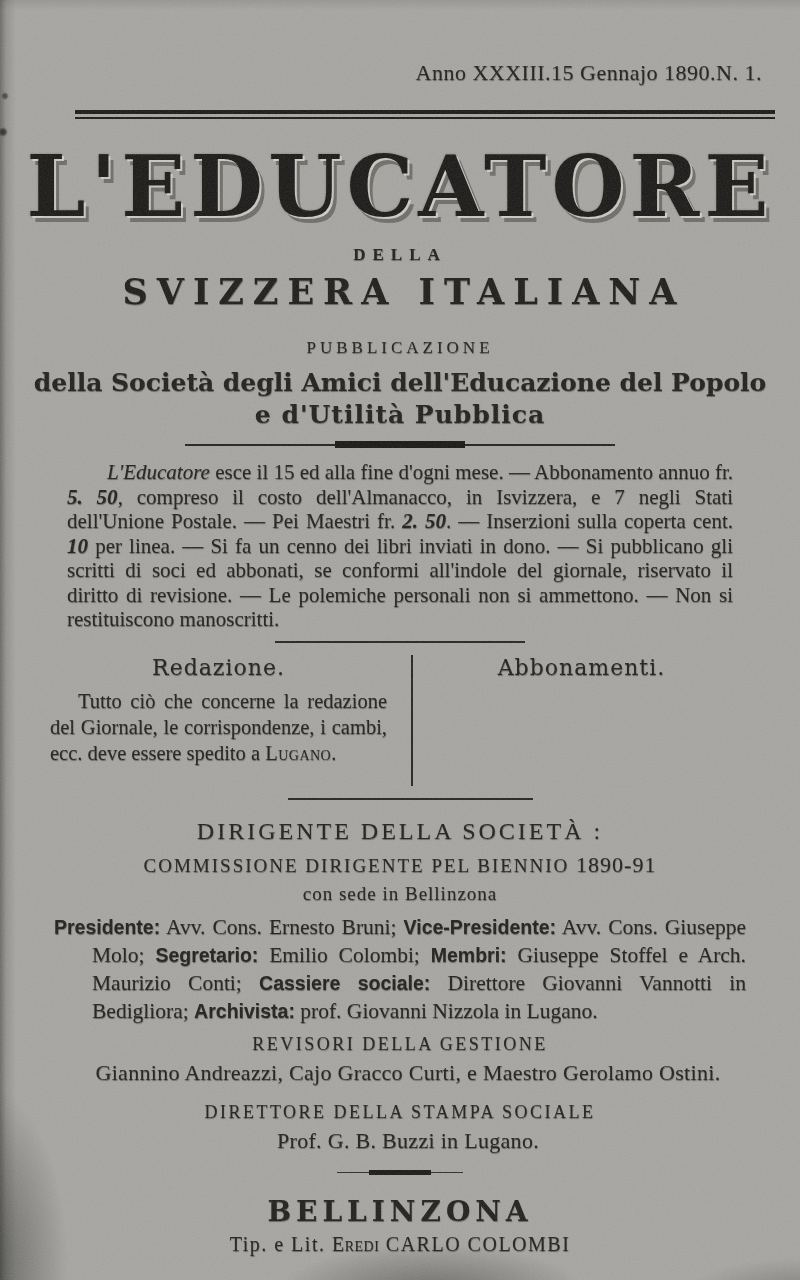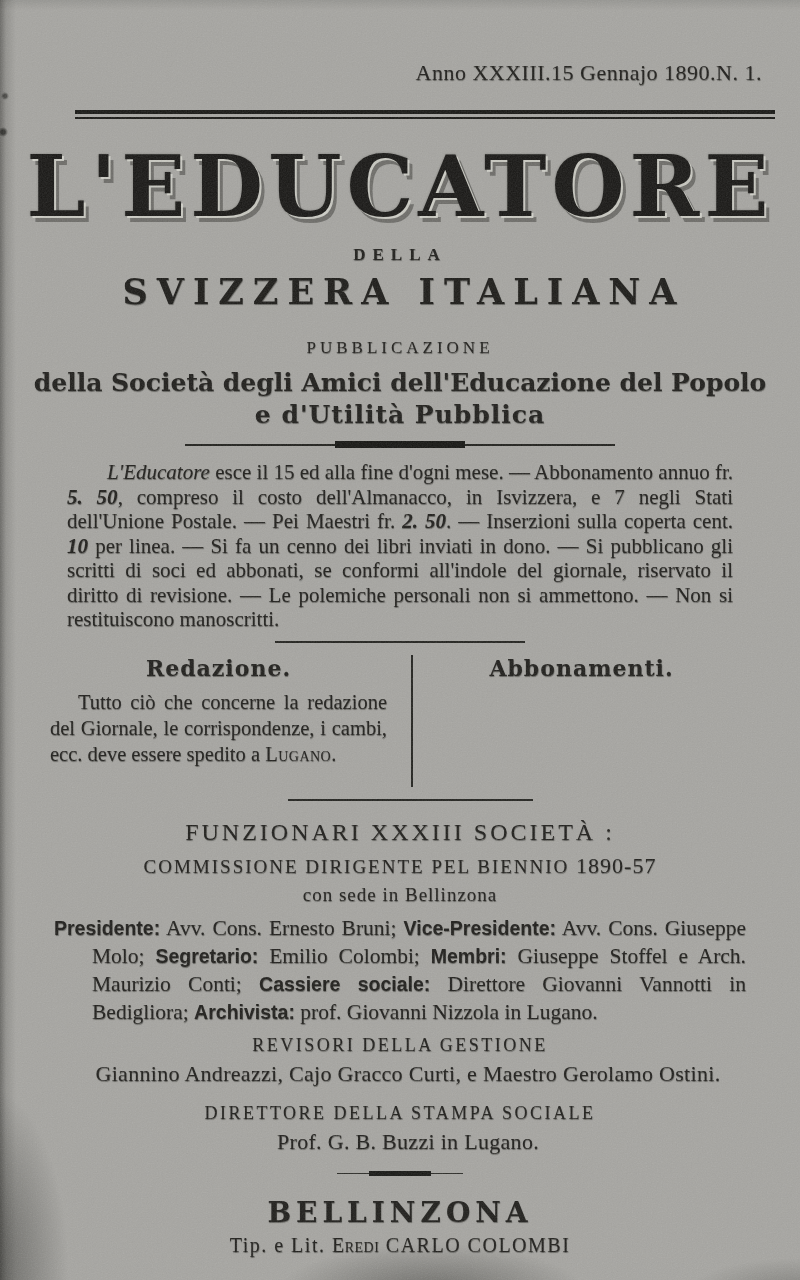--- a/index.html
+++ b/index.html
@@ -52,21 +52,21 @@
   .intro{
     margin:12px auto 0;width:666px;font-size:21px;line-height:24.5px;
     text-align:justify;text-indent:40px;
   }
   .thin-rule{margin:9px auto 0;width:250px;height:2px;background:#22221e;}
 
   .columns{display:flex;width:700px;margin:12px auto 0;}
   .col{flex:1 1 0;}
   .col-right{border-left:2px solid #22221e;margin-left:8px;}
   .col-left{padding-right:16px;}
-  .col-heading{font-family:"DejaVu Serif", serif;font-weight:bold;font-size:22px;text-align:center;letter-spacing:1px;}
+  .col-heading{font-family:"DejaVu Serif", serif;font-weight:normal;font-size:22px;text-align:center;letter-spacing:1px;}
   .col-body{margin-top:8px;font-size:20.5px;line-height:26px;text-align:justify;text-indent:28px;}
   .sc{font-variant:small-caps;letter-spacing:.5px;}
 
   .mid-rule{margin:12px auto 0;width:245px;height:2px;background:#22221e;transform:translateX(10px);}
 
   .funz-title{margin-top:18px;font-size:24px;letter-spacing:3px;}
   .funz-comm{margin-top:7px;font-size:19px;letter-spacing:2px;}
   .funz-comm .yr{font-size:22px;letter-spacing:1px;}
   .funz-sede{margin-top:5px;font-size:19px;letter-spacing:1px;}
 
@@ -124,22 +124,22 @@
       <div class="col-heading ink">Redazione.</div>
       <p class="col-body ink"><span>Tutto ciò che concerne la redazione del Giornale, le corrispondenze, i cambi, ecc. deve essere spedito a </span><span class="sc">Lugano</span><span>.</span></p>
     </div>
     <div class="col col-right">
       <div class="col-heading ink">Abbonamenti.</div>
     </div>
   </div>
 
   <div class="mid-rule"></div>
 
-  <div class="center funz-title ink">FUNZIONARI XXXIII SOCIETÀ :</div>
-  <div class="center funz-comm ink"><span>COMMISSIONE DIRIGENTE PEL BIENNIO </span><span class="yr">1890-57</span></div>
+  <div class="center funz-title ink">DIRIGENTE DELLA SOCIETÀ :</div>
+  <div class="center funz-comm ink"><span>COMMISSIONE DIRIGENTE PEL BIENNIO </span><span class="yr">1890-91</span></div>
   <div class="center funz-sede ink">con sede in Bellinzona</div>
 
   <p class="officers ink">
     <span class="lbl">Presidente:</span><span> Avv. Cons. Ernesto Bruni; </span><span class="lbl">Vice-Presidente:</span><span> Avv. Cons. Giuseppe Molo; </span><span class="lbl">Segretario:</span><span> Emilio Colombi; </span><span class="lbl">Membri:</span><span> Giuseppe Stoffel e Arch. Maurizio Conti; </span><span class="lbl">Cassiere sociale:</span><span> Direttore Giovanni Vannotti in Bedigliora; </span><span class="lbl">Archivista:</span><span> prof. Giovanni Nizzola in Lugano.</span>
   </p>
 
   <div class="center small-title ink">REVISORI DELLA GESTIONE</div>
   <div class="center names-line ink">Giannino Andreazzi, Cajo Gracco Curti, e Maestro Gerolamo Ostini.</div>
 
   <div class="center small-title ink" style="margin-top:16px">DIRETTORE DELLA STAMPA SOCIALE</div>

